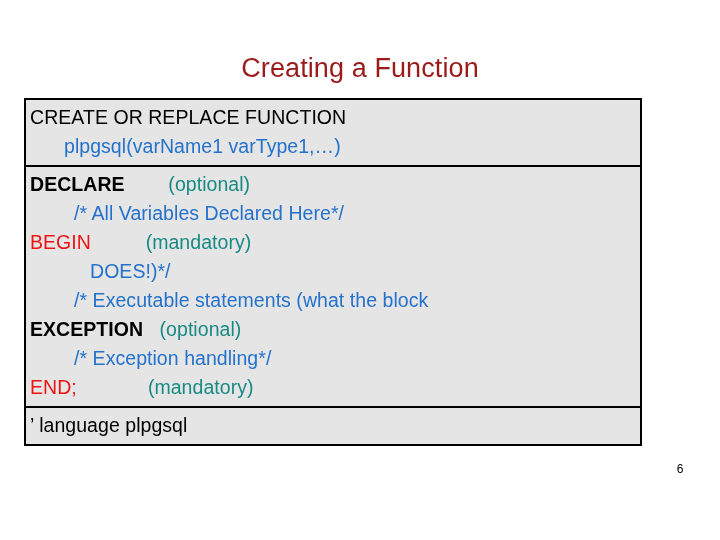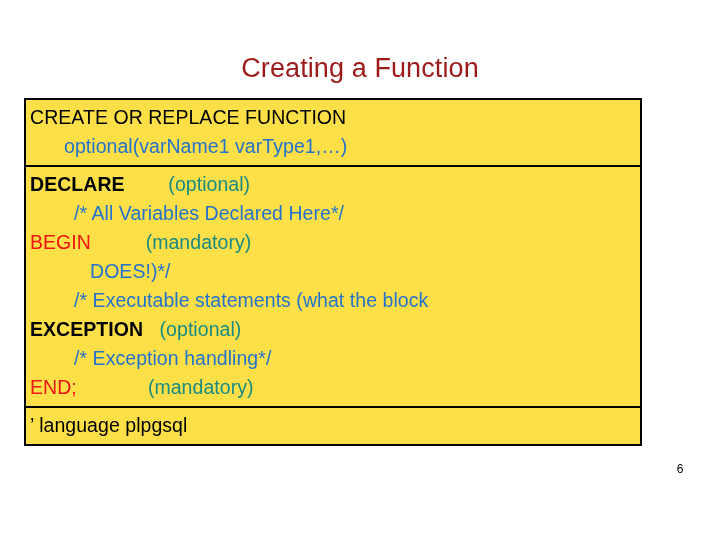--- a/index.html
+++ b/index.html
@@ -39,21 +39,21 @@
   }
 
   
   #code-table {
     position: absolute;
     left: 24px;
     top: 98px;
     width: 618px;
     border: 2px solid #000000;
     box-sizing: border-box;
-    background: #fde047;
+    background: #e5e5e5;
   }
 
   .code-row {
     box-sizing: border-box;
     padding: 3px 0 4px 4px;
   }
   .code-row + .code-row {
     border-top: 2px solid #000000;
   }
 
@@ -92,21 +92,21 @@
 </head>
 <body>
 
 <div id="slide">
 
   <div id="slide-title">Creating a Function</div>
 
   <div id="code-table">
       <div class="code-row">
         <div class="code-line "><span class="tok-plain">CREATE OR REPLACE FUNCTION</span></div>
-        <div class="code-line ind-1"><span class="tok-blue">optional(varName1 varType1,…)</span></div>
+        <div class="code-line ind-1"><span class="tok-blue">plpgsql(varName1 varType1,…)</span></div>
       </div>
       <div class="code-row">
         <div class="code-line "><span class="tok-bold">DECLARE</span><span class="tok-plain">        </span><span class="tok-teal">(optional)</span></div>
         <div class="code-line ind-2"><span class="tok-blue">/* All Variables Declared Here*/</span></div>
         <div class="code-line "><span class="tok-red">BEGIN</span><span class="tok-plain">          </span><span class="tok-teal">(mandatory)</span></div>
         <div class="code-line ind-3"><span class="tok-blue">DOES!)*/</span></div>
         <div class="code-line ind-2"><span class="tok-blue">/* Executable statements (what the block</span></div>
         <div class="code-line "><span class="tok-bold">EXCEPTION</span><span class="tok-plain">   </span><span class="tok-teal">(optional)</span></div>
         <div class="code-line ind-2"><span class="tok-blue">/* Exception handling*/</span></div>
         <div class="code-line "><span class="tok-red">END;</span><span class="tok-plain">             </span><span class="tok-teal">(mandatory)</span></div>

